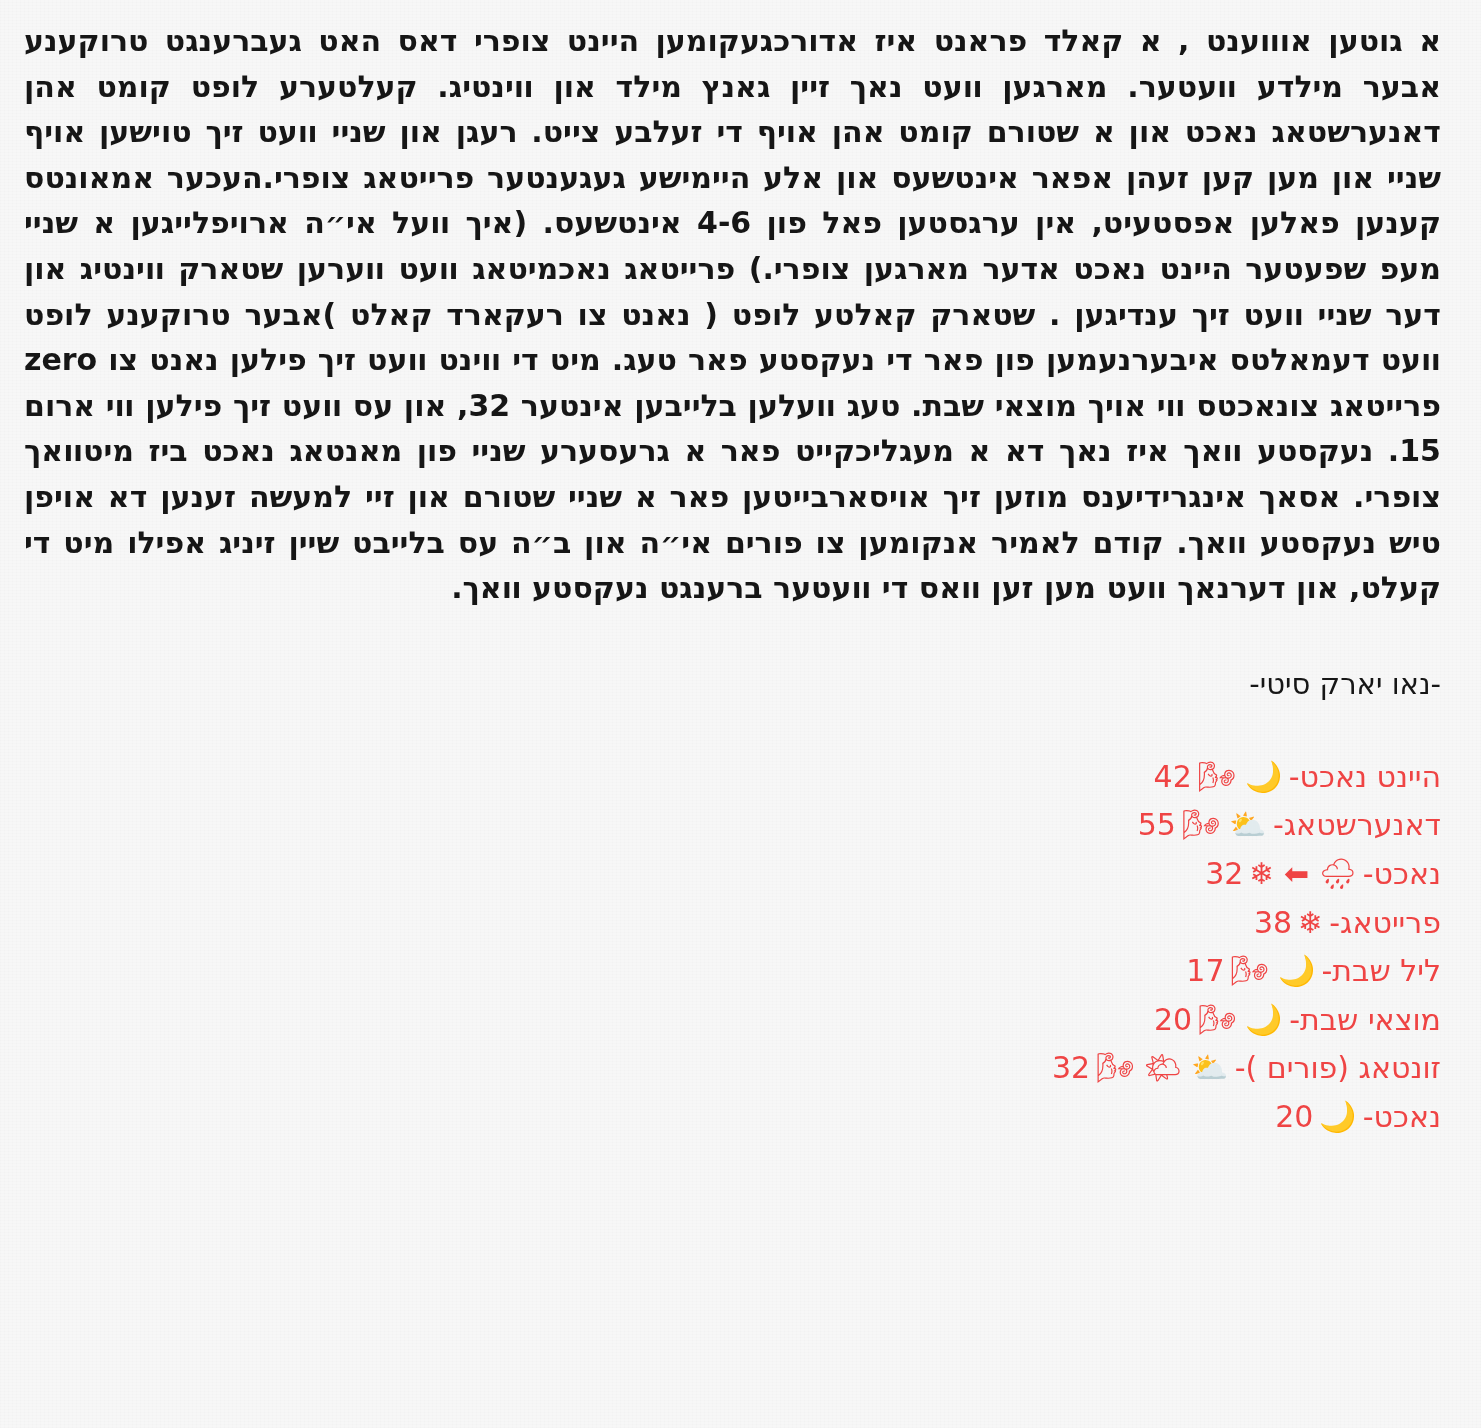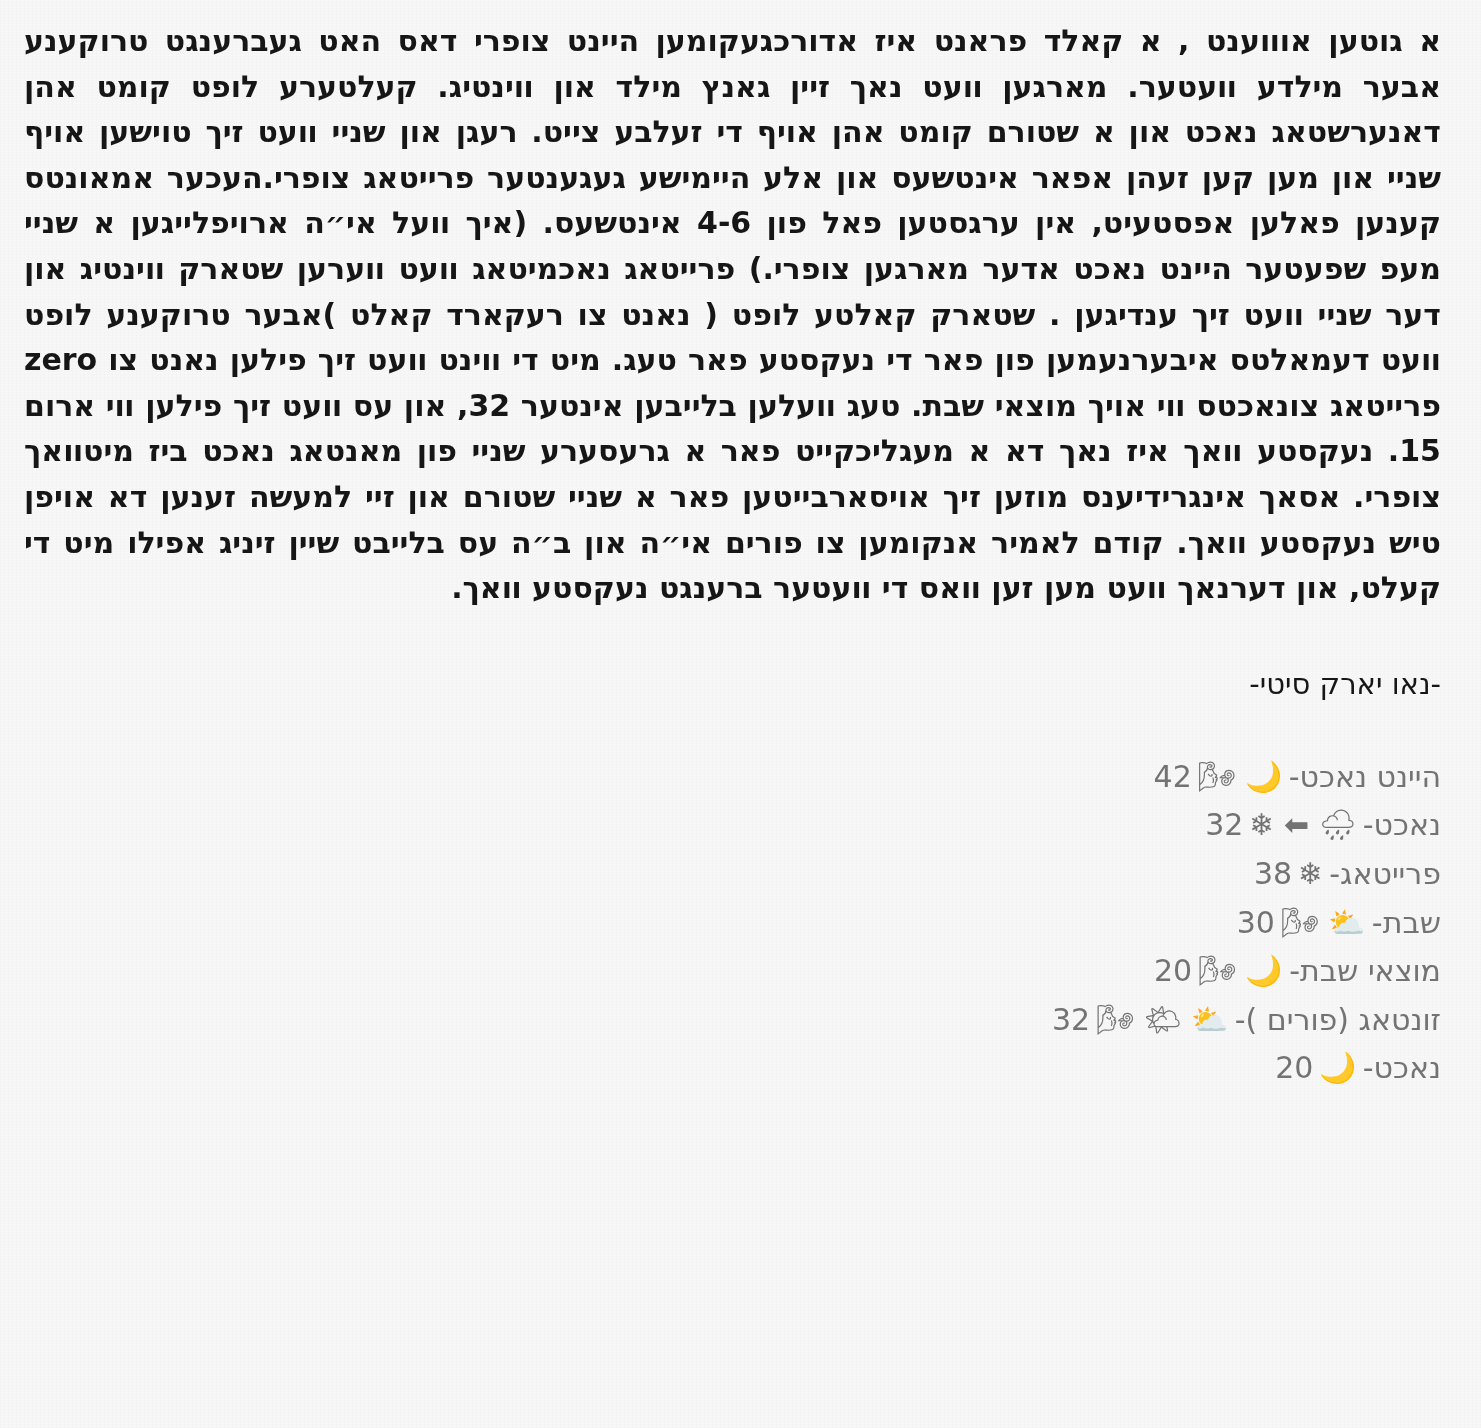--- a/index.html
+++ b/index.html
@@ -51,21 +51,21 @@
   }
   .forecast {
     margin-top: 52px;
     font-size: 30px;
     line-height: 1.62;
     text-align: right;
   }
   .forecast-row {
     display: block;
     white-space: nowrap;
-    color: #737373;
+    color: #ef4444;
   }
   .forecast-row .label {
     font-weight: 400;
   }
   .forecast-row.bold .label,
   .forecast-row.bold .temp {
     font-weight: 700;
   }
   .forecast-row .icons {
     display: inline-block;
@@ -86,21 +86,22 @@
 <div class="page">
 
   <div class="article">
     <p>א גוטען אוװענט , א קאלד פראנט איז אדורכגעקומען היינט צופרי דאס האט געברענגט טרוקענע אבער מילדע װעטער. מארגען װעט נאך זיין גאנץ מילד און װינטיג. קעלטערע לופט קומט אהן דאנערשטאג נאכט און א שטורם קומט אהן אויף די זעלבע צייט. רעגן און שניי װעט זיך טוישען אויף שניי און מען קען זעהן אפאר אינטשעס און אלע היימישע געגענטער פרייטאג צופרי.העכער אמאונטס קענען פאלען אפסטעיט, אין ערגסטען פאל פון 4-6 אינטשעס. (איך װעל אי״ה ארויפלייגען א שניי מעפ שפעטער היינט נאכט אדער מארגען צופרי.) פרייטאג נאכמיטאג װעט װערען שטארק װינטיג און דער שניי װעט זיך ענדיגען . שטארק קאלטע לופט ( נאנט צו רעקארד קאלט )אבער טרוקענע לופט װעט דעמאלטס איבערנעמען פון פאר די נעקסטע פאר טעג. מיט די װינט װעט זיך פילען נאנט צו zero פרייטאג צונאכטס װי אויך מוצאי שבת. טעג װעלען בלייבען אינטער 32, און עס װעט זיך פילען װי ארום 15. נעקסטע װאך איז נאך דא א מעגליכקייט פאר א גרעסערע שניי פון מאנטאג נאכט ביז מיטװאך צופרי. אסאך אינגרידיענס מוזען זיך אויסארבייטען פאר א שניי שטורם און זיי למעשה זענען דא אויפן טיש נעקסטע װאך. קודם לאמיר אנקומען צו פורים אי״ה און ב״ה עס בלייבט שיין זיניג אפילו מיט די קעלט, און דערנאך װעט מען זען װאס די װעטער ברענגט נעקסטע װאך.</p>
   </div>
 
   <div class="signature">-נאו יארק סיטי-</div>
 
   <div class="forecast">
       <div class="forecast-row"><span class="label">היינט נאכט-</span><span class="icons">🌙 🌬</span><span class="temp">42</span></div>
+      <div class="forecast-row"><span class="label">דאנערשטאג-</span><span class="icons">⛅ 🌬</span><span class="temp">55</span></div>
       <div class="forecast-row"><span class="label">נאכט-</span><span class="icons">🌧 ⬅ ❄</span><span class="temp">32</span></div>
       <div class="forecast-row"><span class="label">פרייטאג-</span><span class="icons">❄</span><span class="temp">38</span></div>
-      <div class="forecast-row"><span class="label">שבת-</span><span class="icons">⛅ 🌬</span><span class="temp">30</span></div>
+      <div class="forecast-row"><span class="label">ליל שבת-</span><span class="icons">🌙 🌬</span><span class="temp">17</span></div>
       <div class="forecast-row"><span class="label">מוצאי שבת-</span><span class="icons">🌙 🌬</span><span class="temp">20</span></div>
       <div class="forecast-row"><span class="label">זונטאג (פורים )-</span><span class="icons">⛅ 🌤 🌬</span><span class="temp">32</span></div>
       <div class="forecast-row"><span class="label">נאכט-</span><span class="icons">🌙</span><span class="temp">20</span></div>
     </div>
 
 </div>
 
 </body></html>

